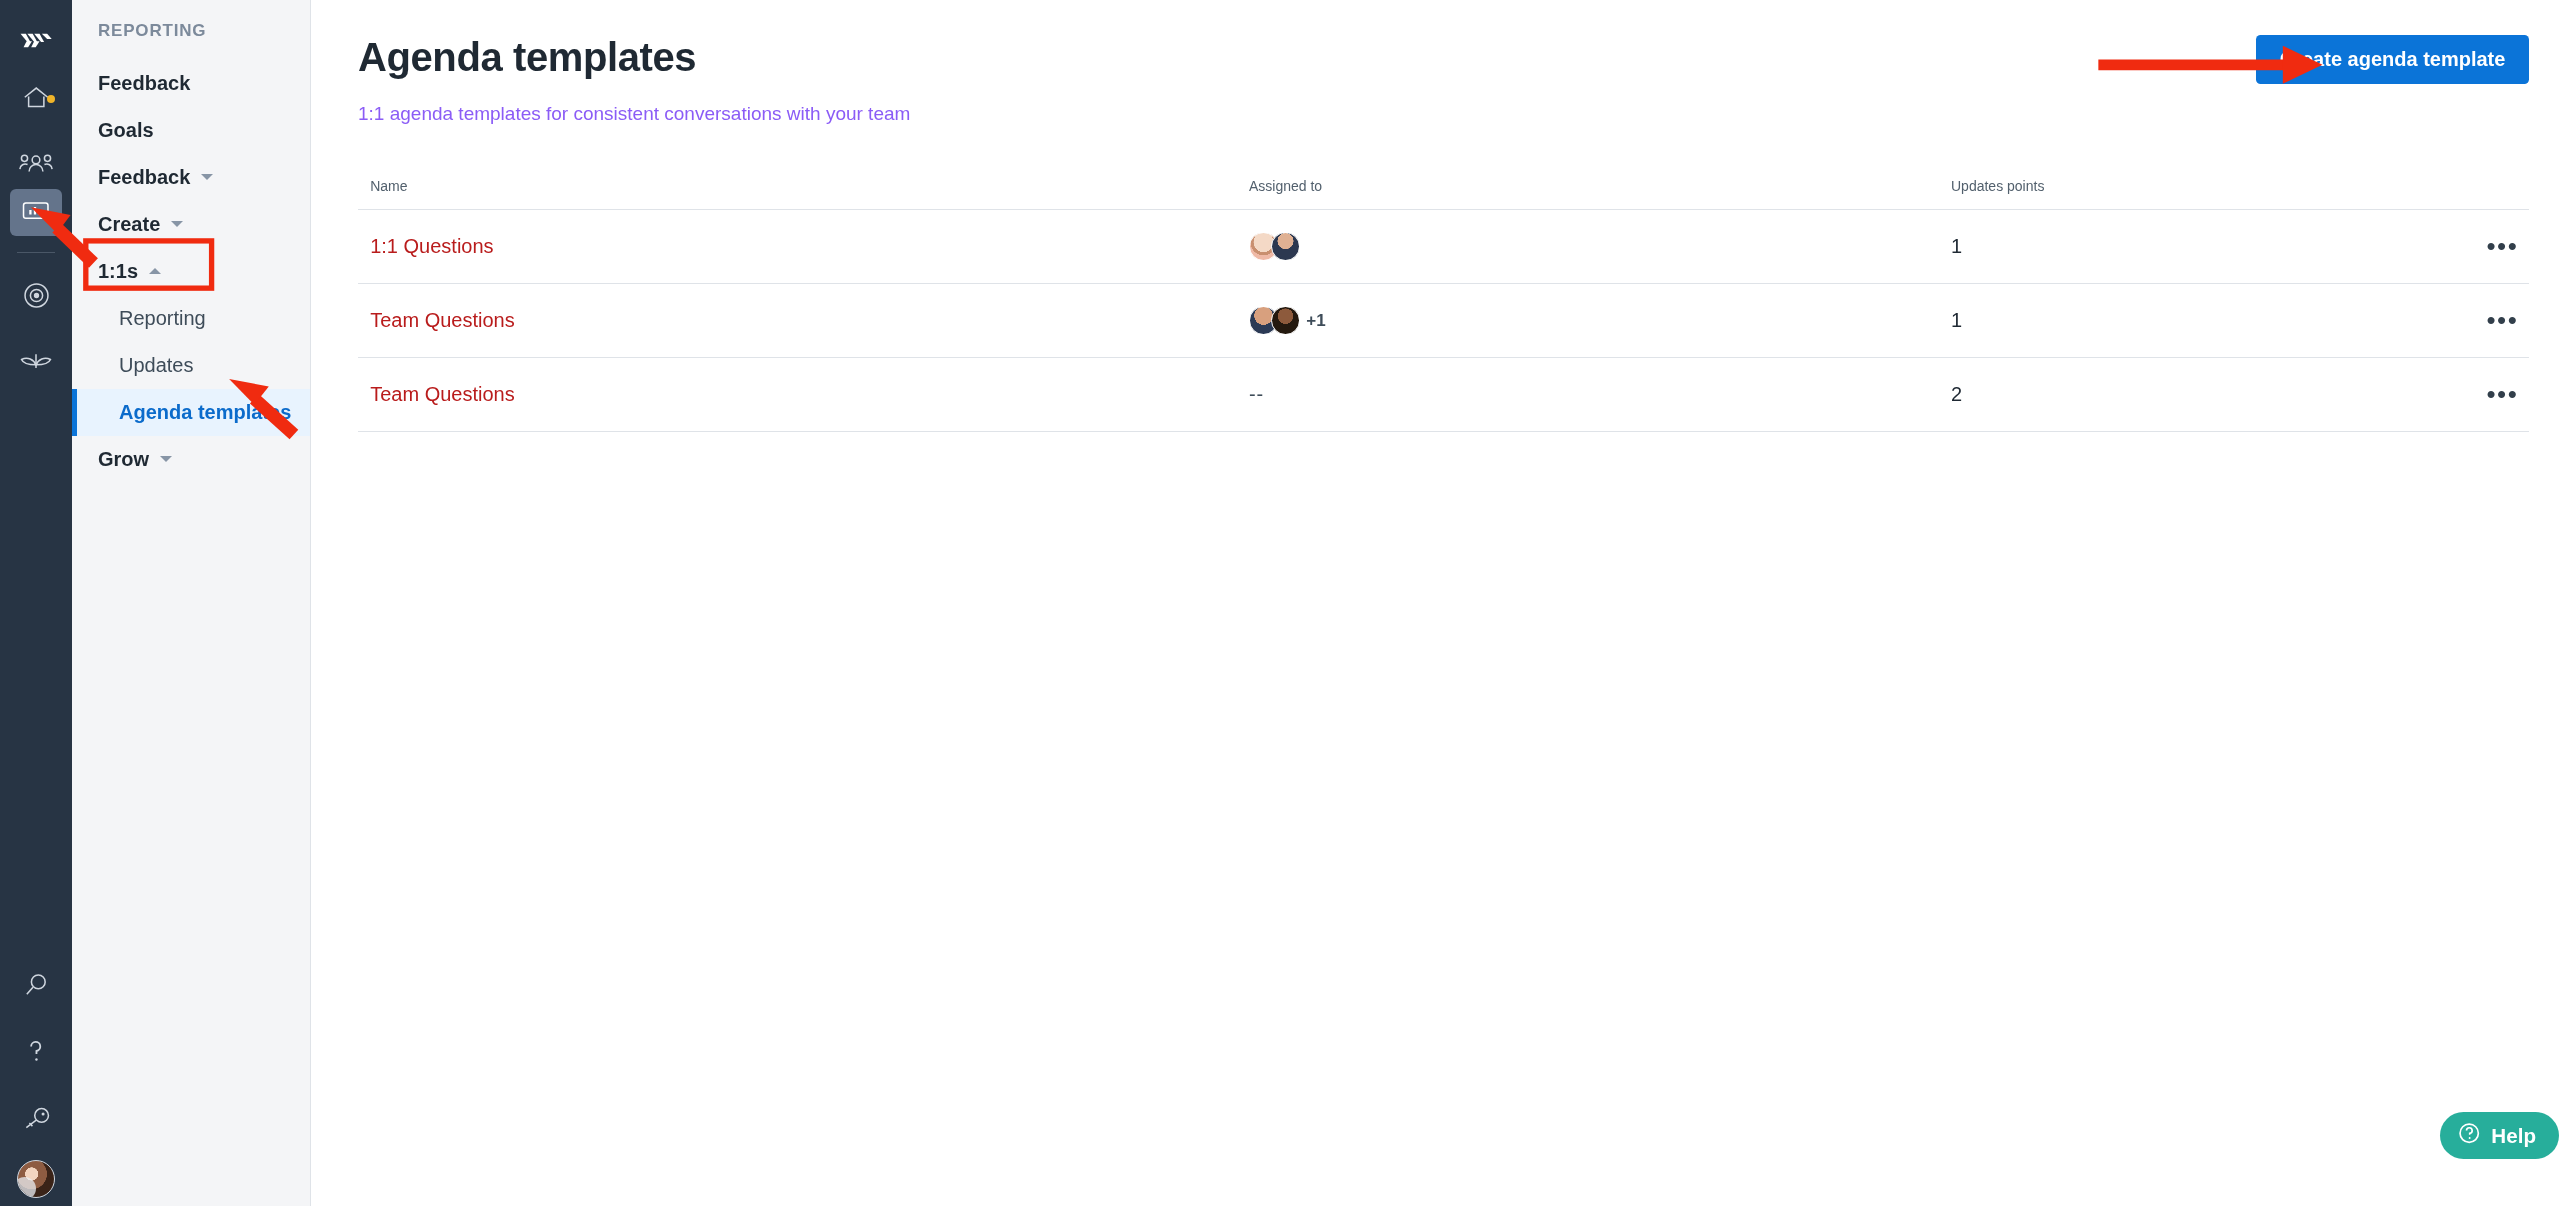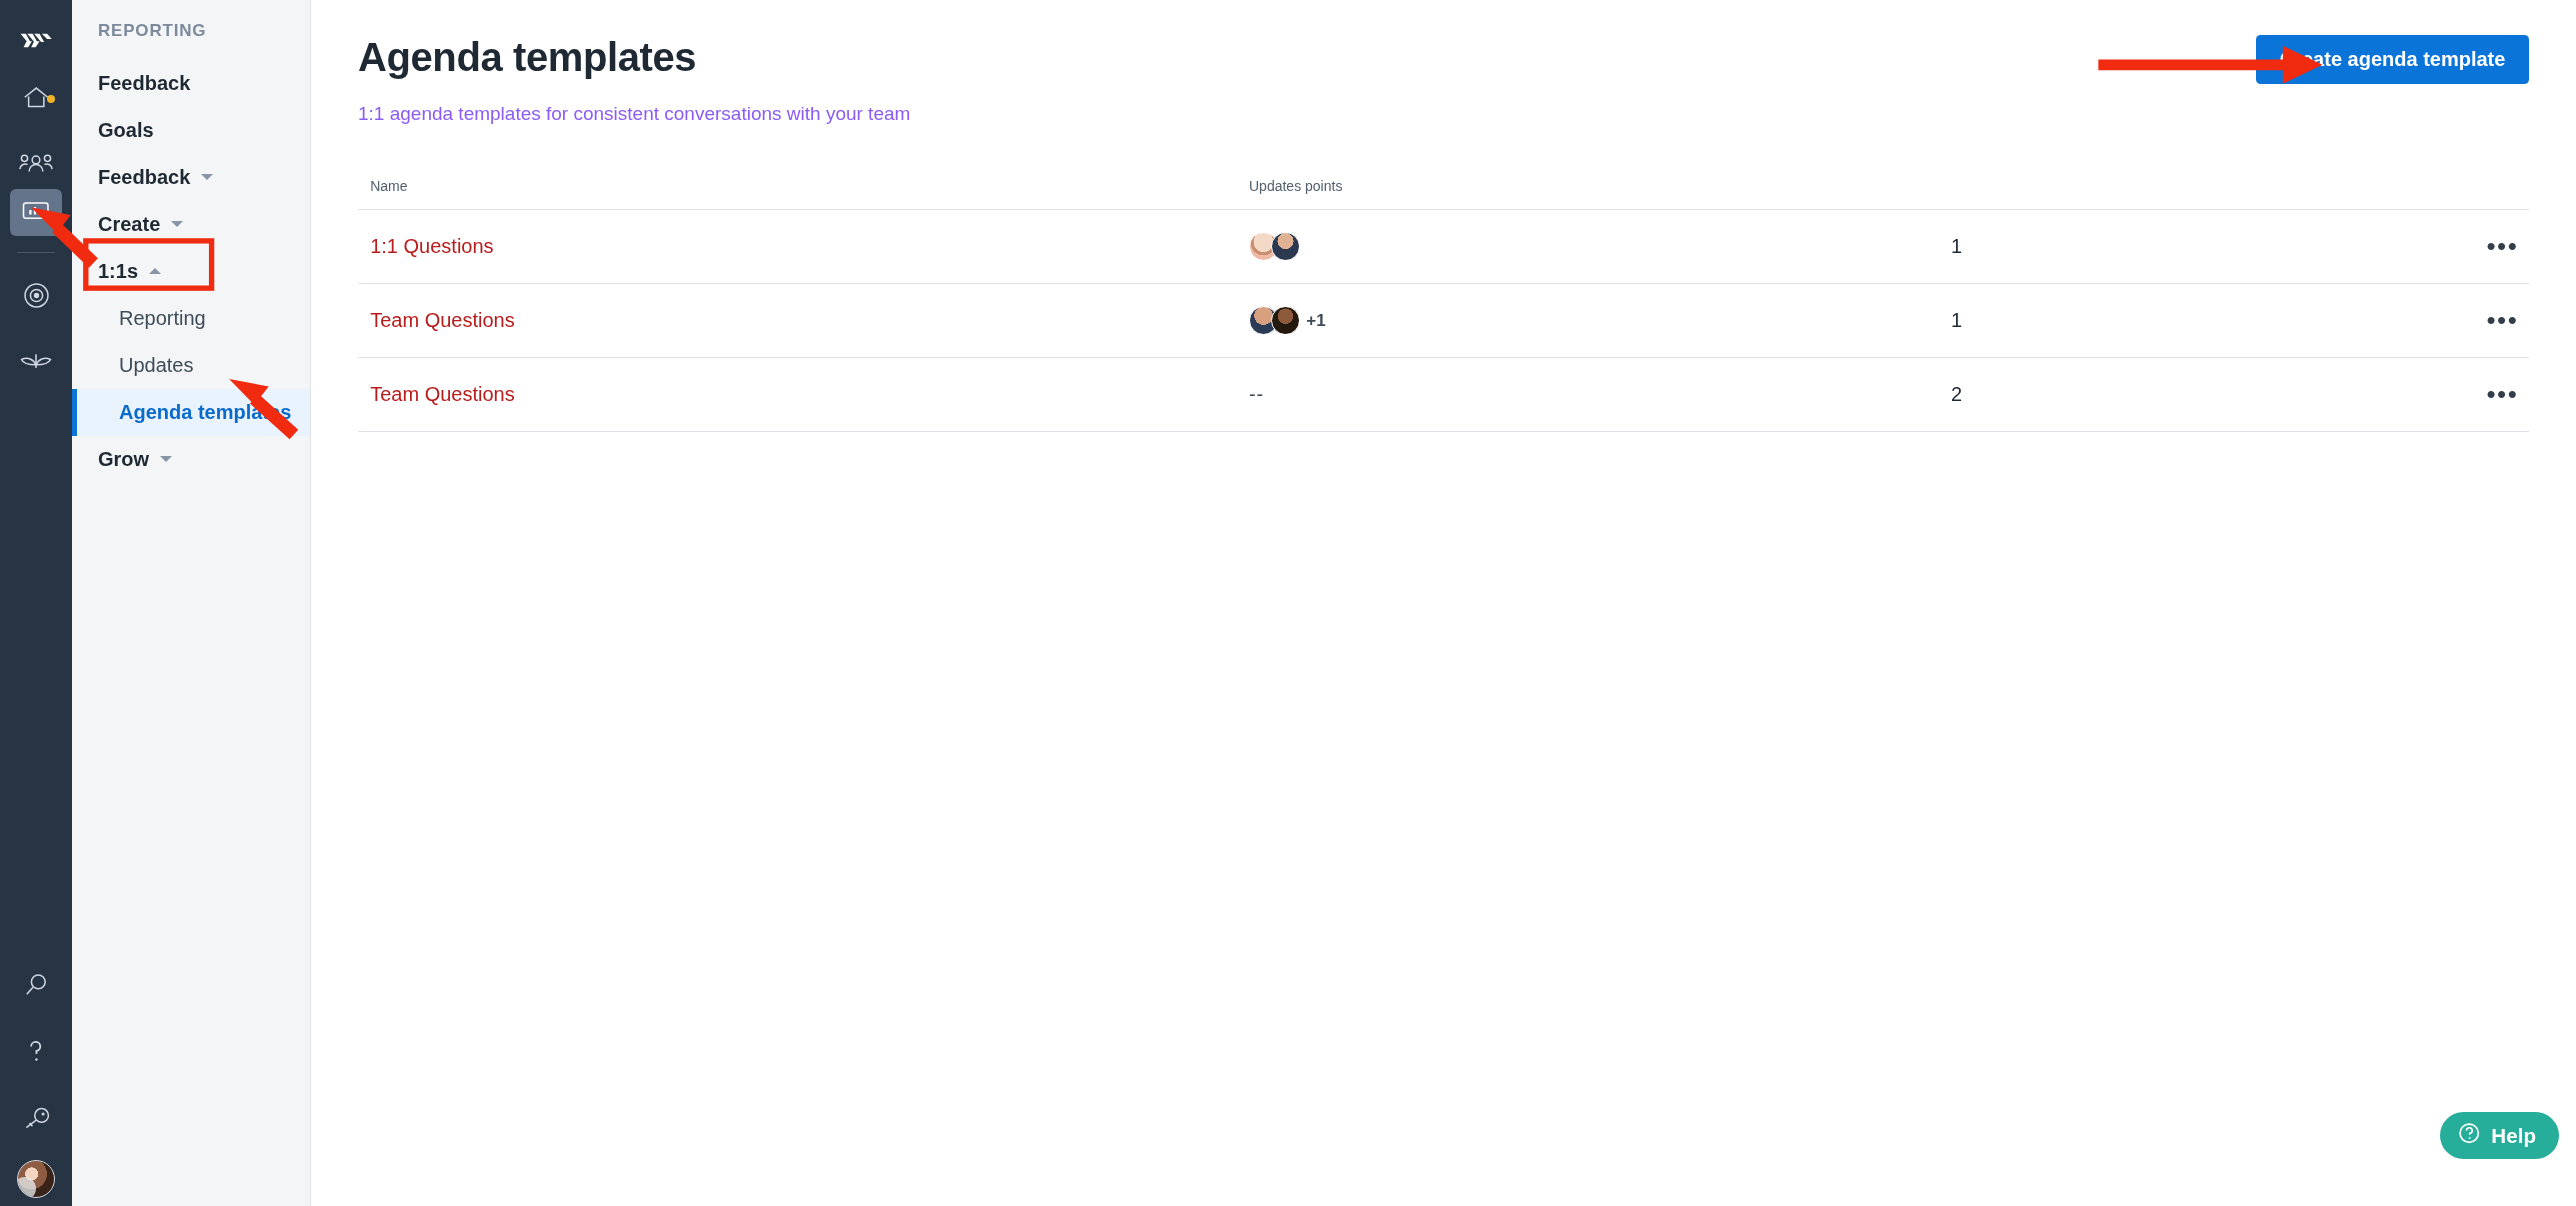--- a/index.html
+++ b/index.html
@@ -299,20 +299,21 @@
         <h1 class="page-title">Agenda templates</h1>
         <div class="page-sub">1:1 agenda templates for consistent conversations with your team</div>
       </div>
       <button class="btn-primary">Create agenda template</button>
     </div>
 
     <div class="table">
 
       <div class="t-row t-head">
         <div class="c c-name">Name</div>
+        <div class="c c-assign">Assigned to</div>
         <div class="c c-points">Updates points</div>
         <div class="c c-menu"></div>
       </div>
 
       <div class="t-row t-body">
         <div class="c-name">1:1 Questions</div>
         <div class="c-assign">
           <div class="avatars">
             <span class="av av-1"></span>
             <span class="av av-2"></span>

